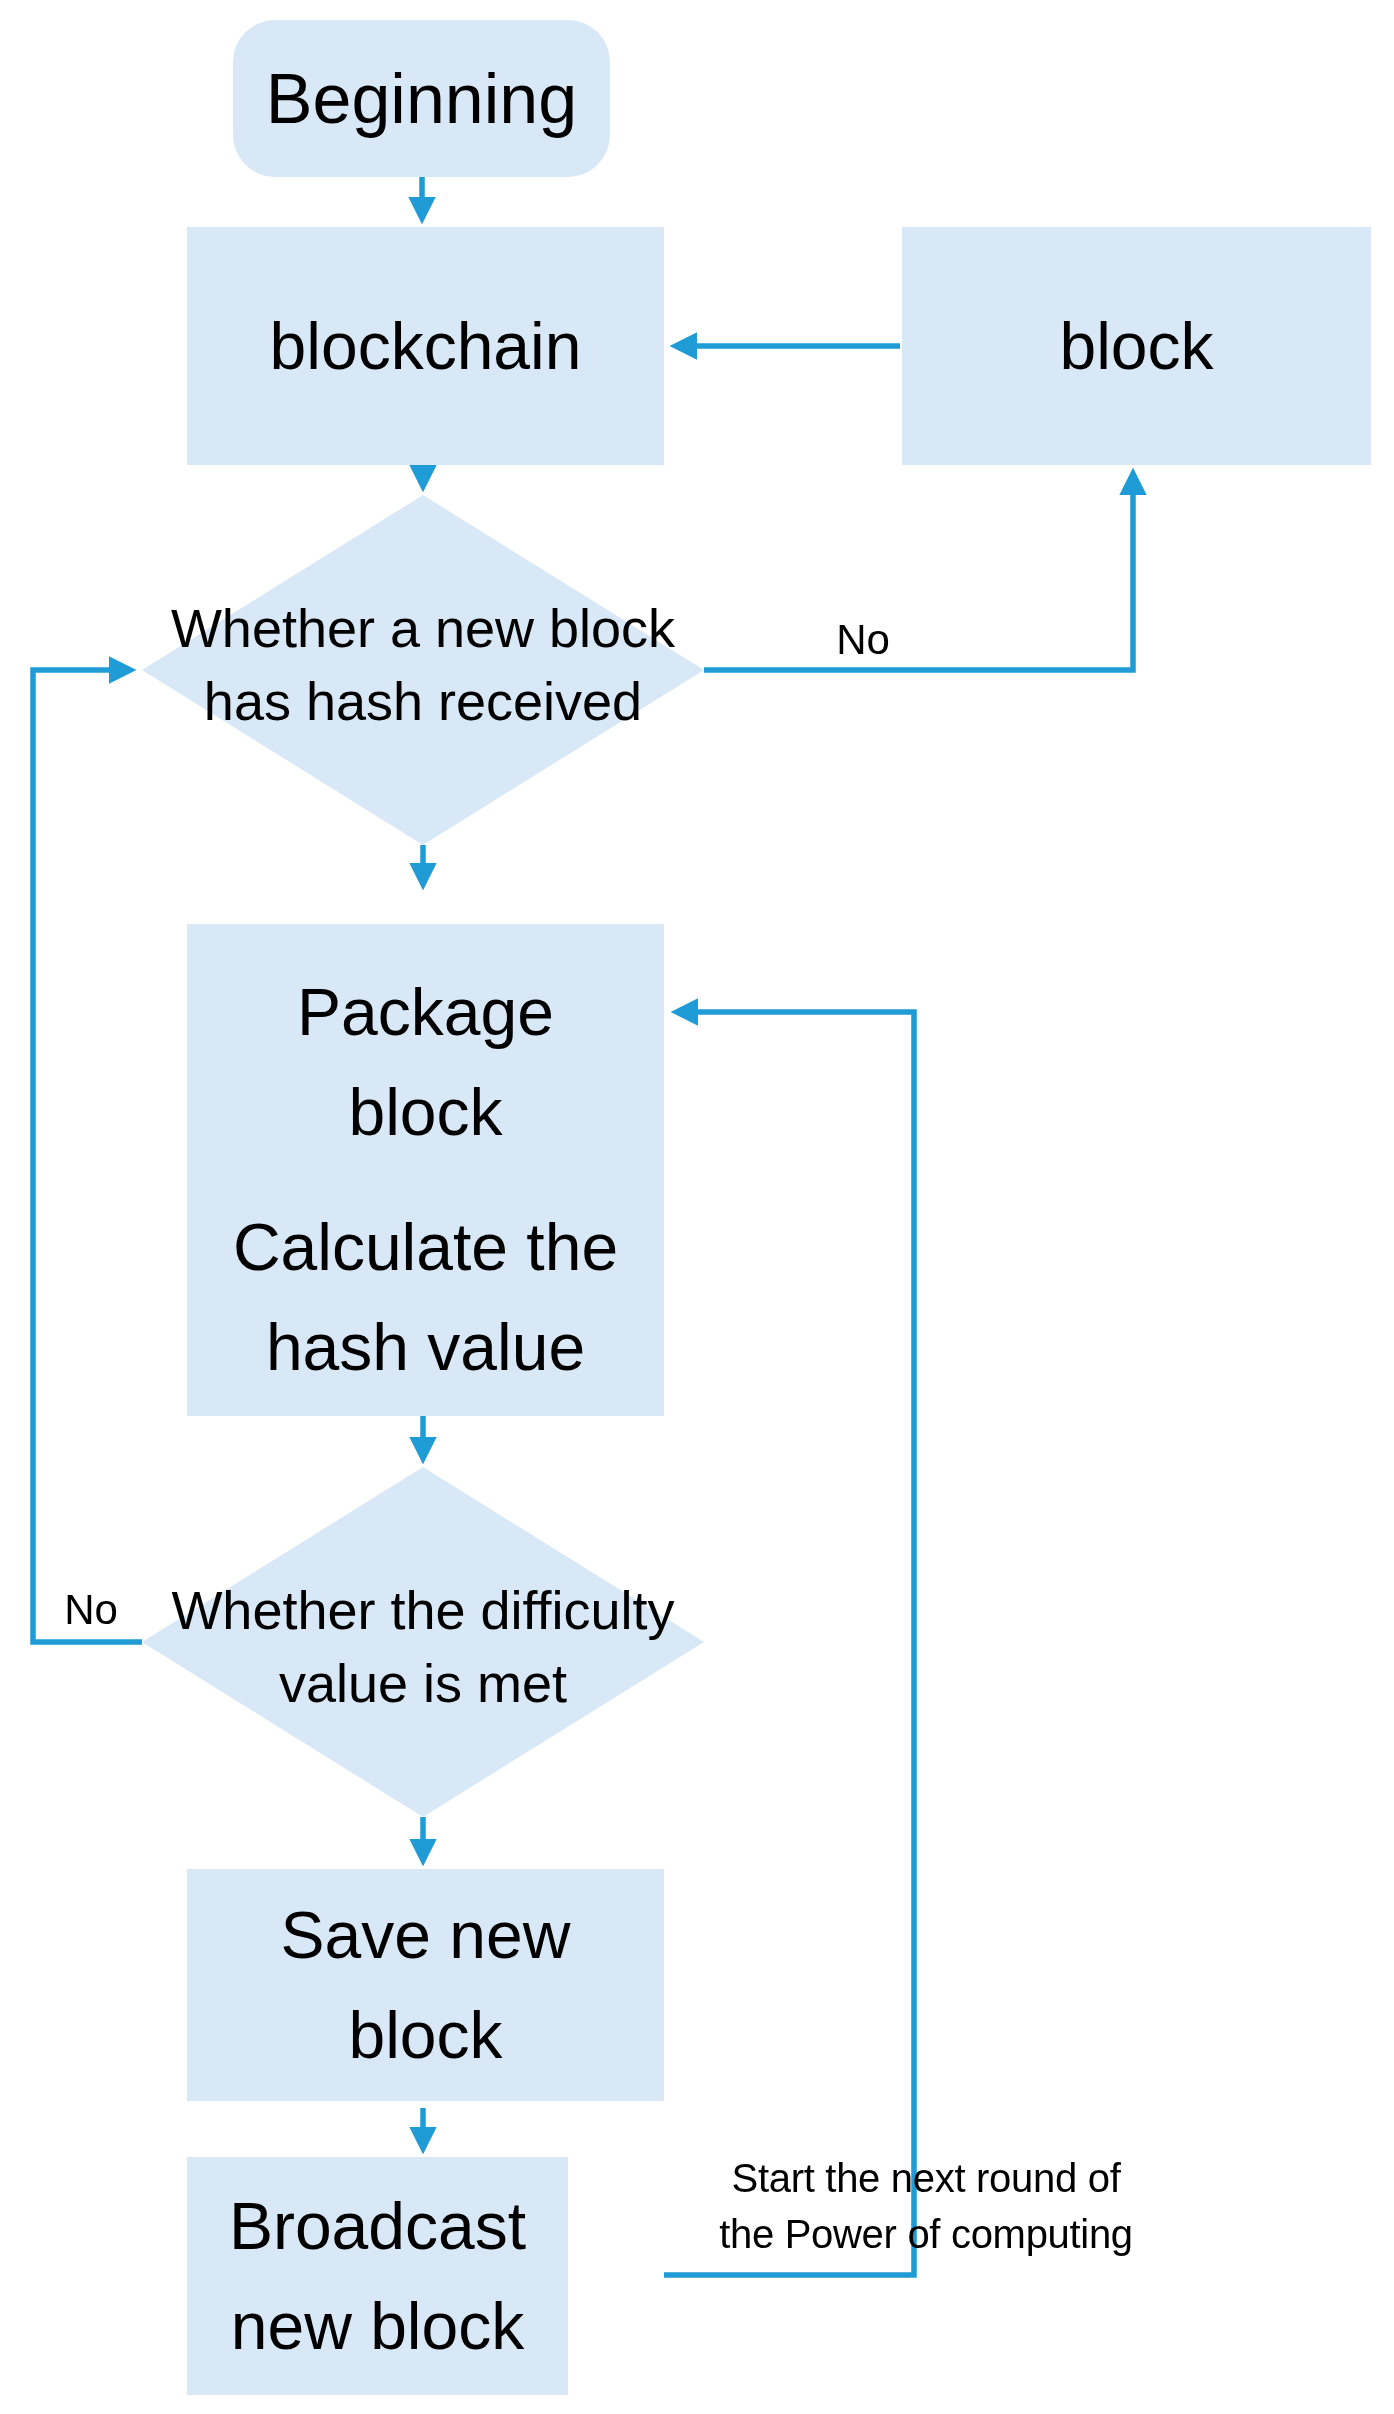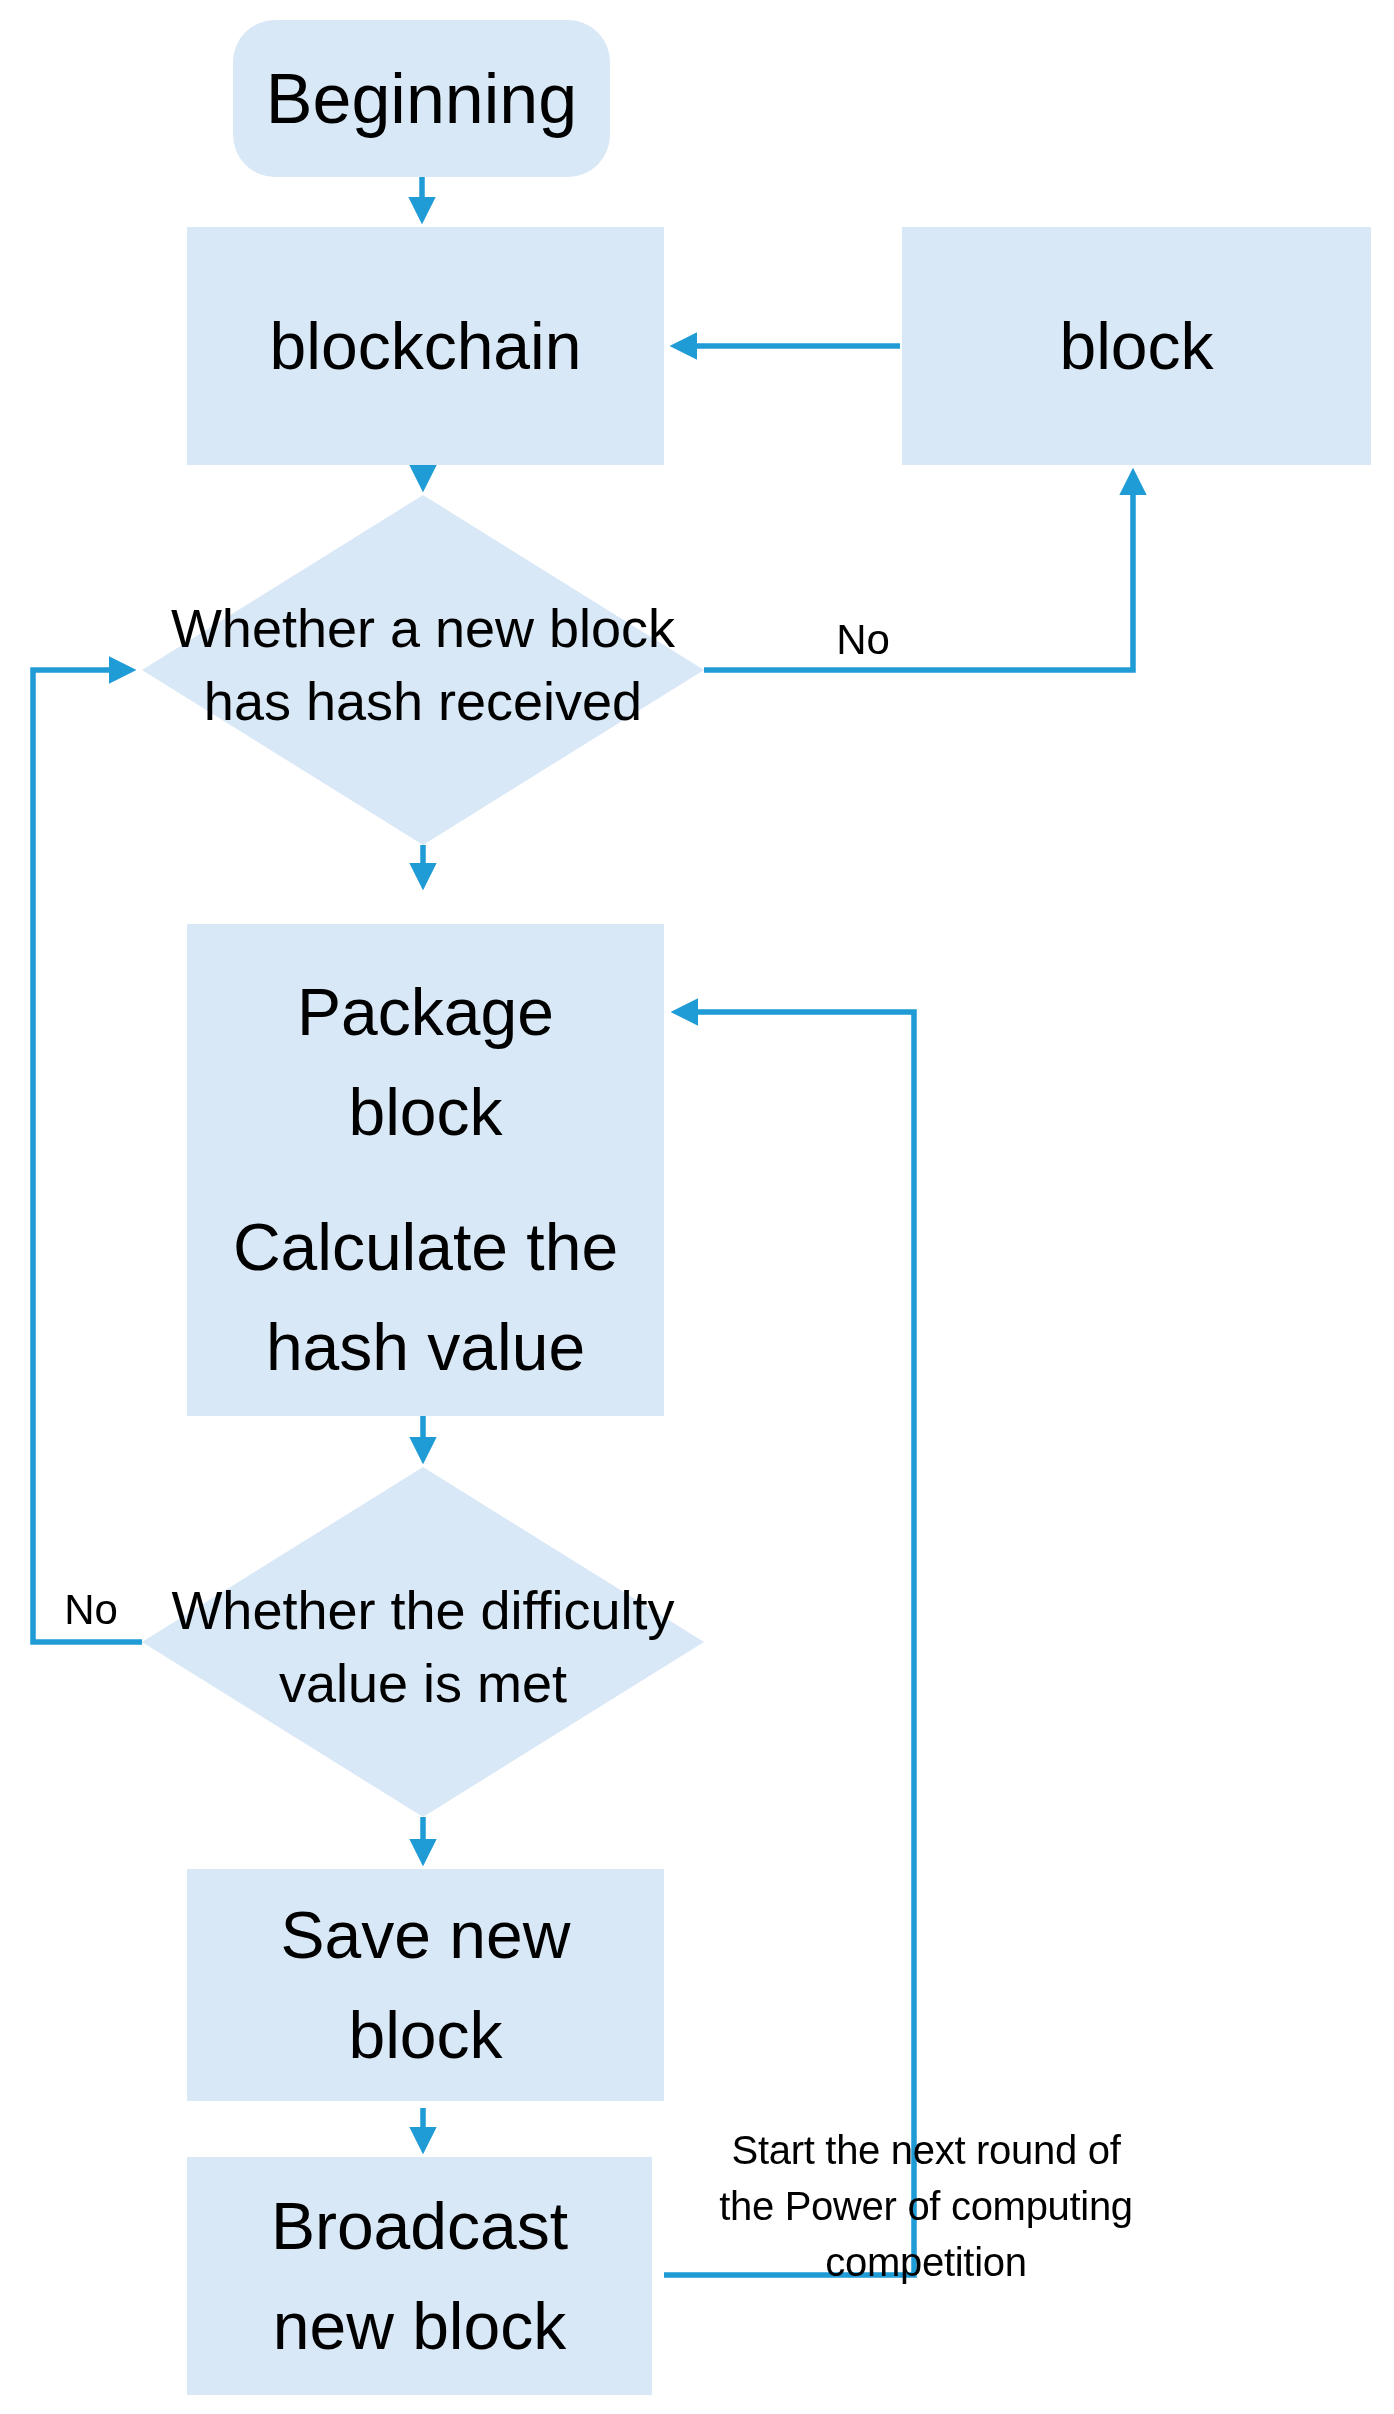--- a/index.html
+++ b/index.html
@@ -122,25 +122,24 @@
       <span>value is met</span>
     </div>
 
     <div class="small-label" style="left:91px;top:1610px;">No</div>
 
     <div class="node" style="left:187px;top:1869px;width:477px;height:232px;">
       <span>Save new</span>
       <span>block</span>
     </div>
 
-    <div class="node" style="left:187px;top:2157px;width:465px;height:238px;">
+    <div class="node" style="left:187px;top:2157px;width:381px;height:238px;">
       <span>Broadcast</span>
       <span>new block</span>
     </div>
 
     <div class="caption" style="left:926px;top:2206px;">
       <span>Start the next round of</span>
       <span>the Power of computing</span>
-      <span>competition</span>
     </div>
 
   </div>
 </div>
 
 </body></html>

